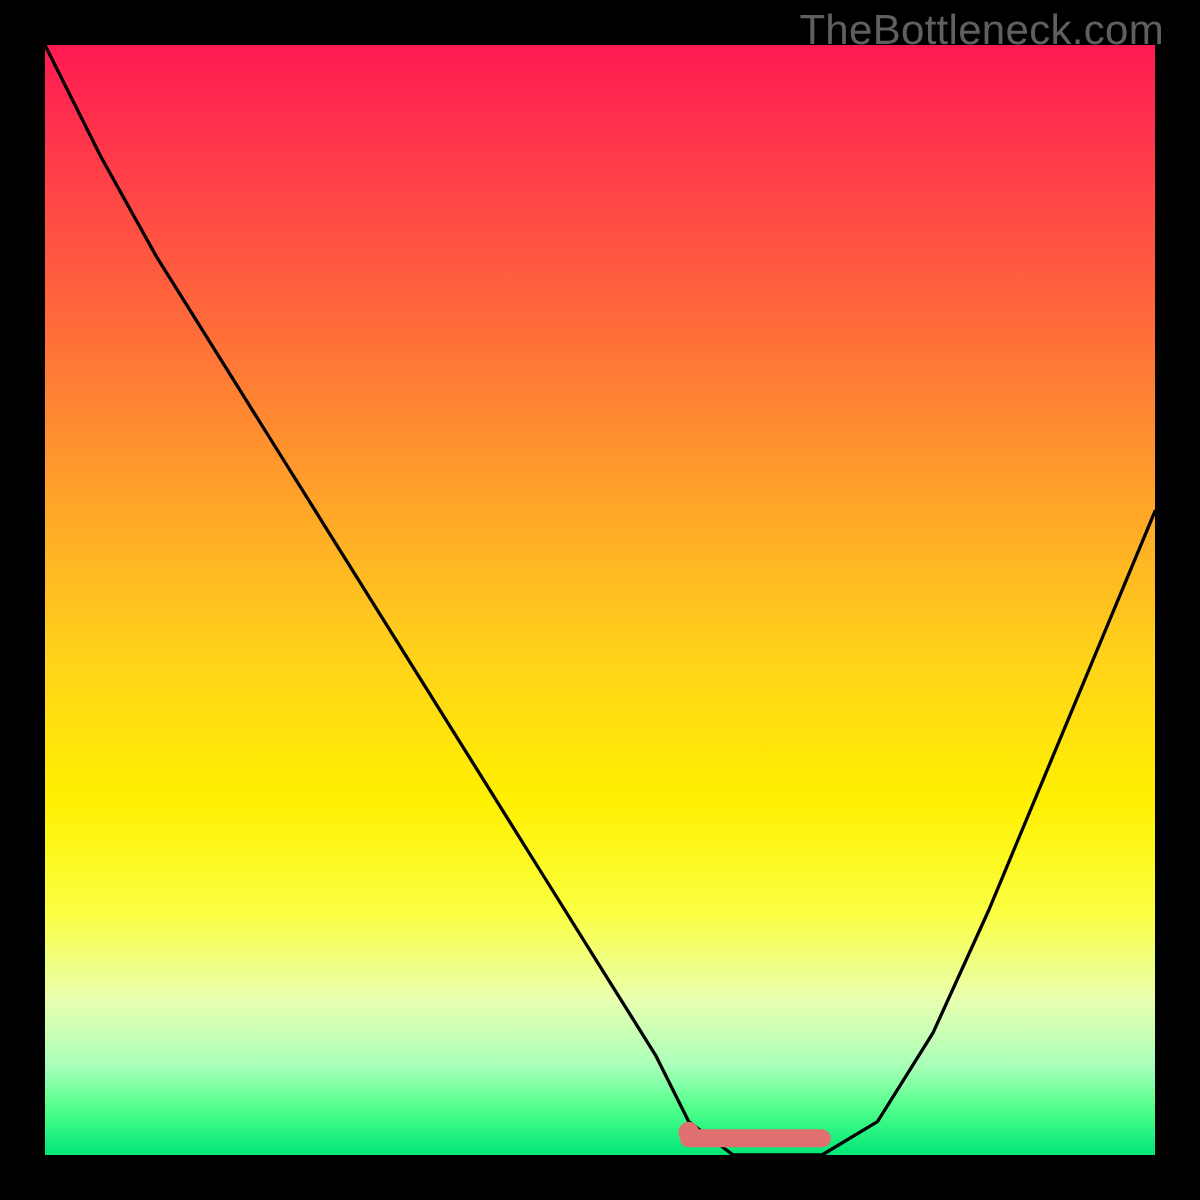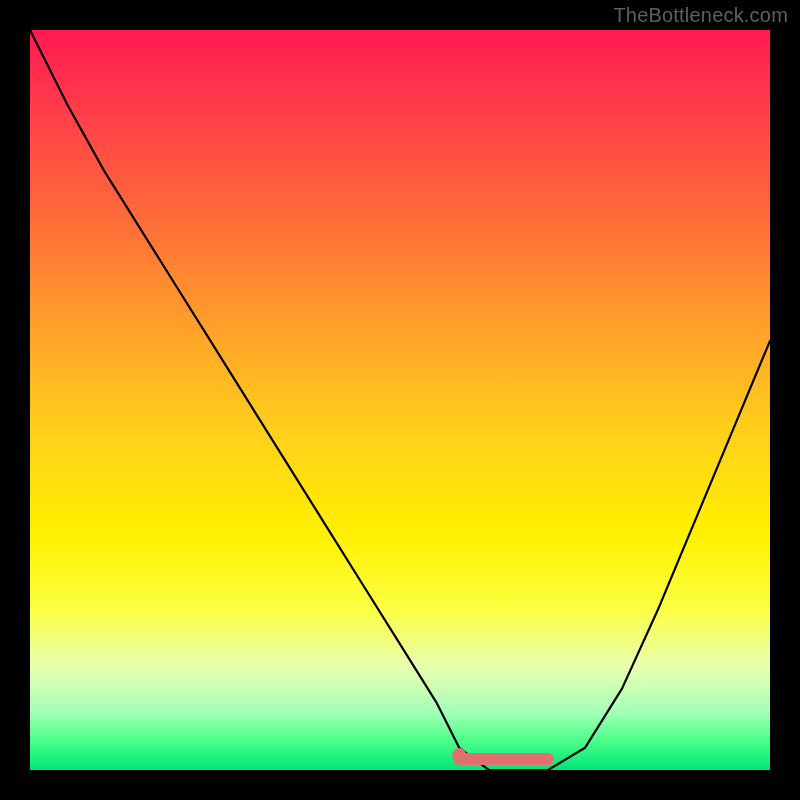--- a/index.html
+++ b/index.html
@@ -13,23 +13,23 @@
   }
   .frame {
     position: relative;
     width: 800px;
     height: 800px;
     background: #000;
   }
   .watermark {
     position: absolute;
     top: 4px;
-    right: 12px;
+    right: 24px;
     color: #5f5f5f;
-    font-size: 20px;
+    font-size: 28px;
     font-weight: 400;
     letter-spacing: 0.2px;
     z-index: 10;
     text-align: right;
   }
   .plot-area {
     position: absolute;
     left: 30px;
     top: 30px;
     width: 740px;

